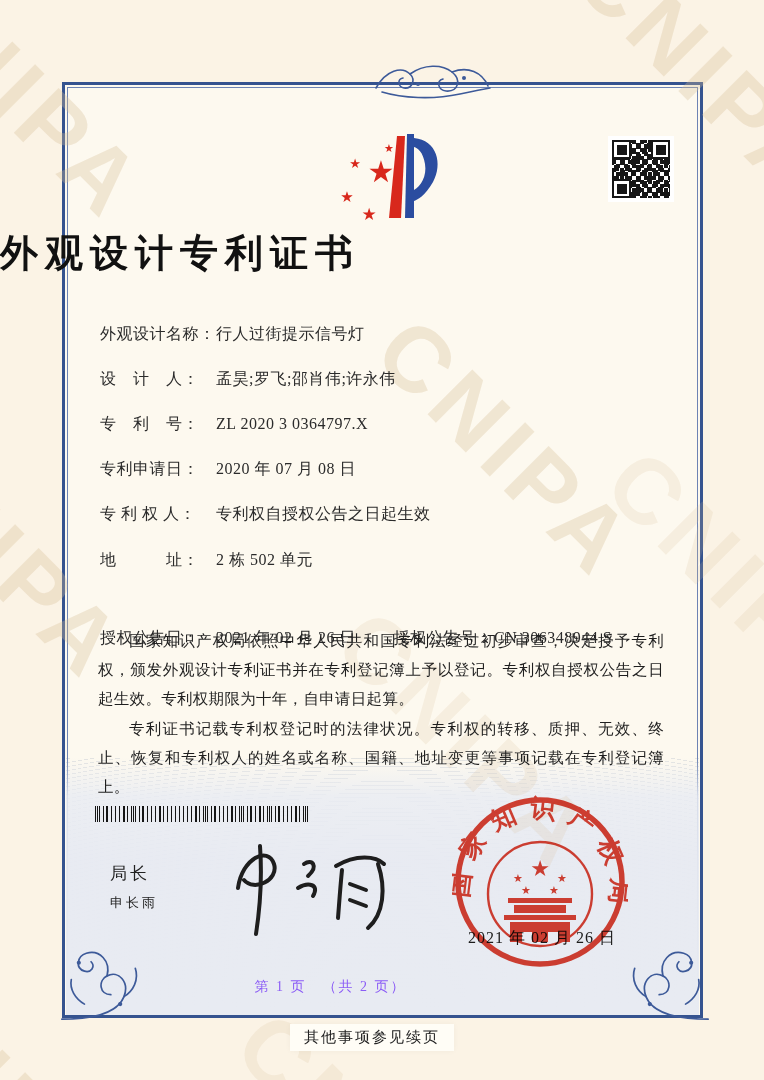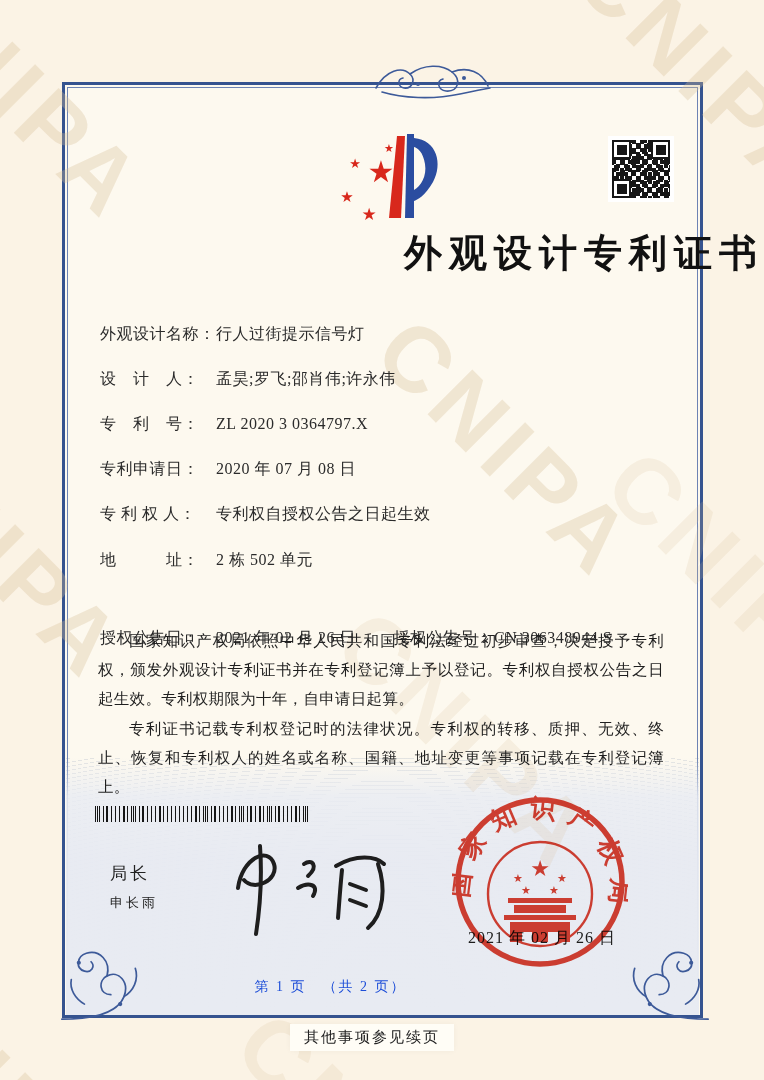--- a/index.html
+++ b/index.html
@@ -33,21 +33,21 @@
   .logo{left:325px;top:126px;}
   .qr{left:608px;top:136px;width:58px;height:58px;background:#fff;padding:4px;}
   .qr-inner{position:relative;width:58px;height:58px;
      background:
        repeating-conic-gradient(#161616 0% 25%, transparent 0% 50%) 0px 0px/8px 8px,
        repeating-conic-gradient(transparent 0% 25%, #161616 0% 50%) 2px 3px/11px 11px;}
   .finder{position:absolute;width:15px;height:15px;border:2.5px solid #161616;background:#fff;box-sizing:content-box;}
   .finder::after{content:"";position:absolute;inset:2.5px;background:#161616;}
   .f-tl{left:0;top:0;} .f-tr{right:0;top:0;} .f-bl{left:0;bottom:0;}
 
-  .title{left:0;top:228px;width:764px;text-align:right;font-size:38px;font-weight:bold;
+  .title{left:0;top:228px;width:764px;text-align:left;font-size:38px;font-weight:bold;
          letter-spacing:7px;color:#111;}
 
   .frow{left:100px;display:flex;font-size:16px;line-height:23px;}
   .frow .lbl{width:116px;flex:none;letter-spacing:.5px;}
   .frow .val{letter-spacing:.5px;font-family:Liberation Serif, serif;}
   .r1{top:322px;} .r2{top:367px;} .r3{top:412px;} .r4{top:457px;} .r5{top:502px;}
   .r6{top:548px;} .r7{top:626px;}
   .r7 .val1{width:176px;flex:none;}
   .r7 .lbl2{width:102px;flex:none;letter-spacing:.5px;text-align:center;}
 
@@ -60,21 +60,21 @@
       repeating-linear-gradient(90deg,#151515 0 1.5px,transparent 1.5px 4px),
       repeating-linear-gradient(90deg,transparent 0 2.5px,#151515 2.5px 3.5px,transparent 3.5px 9px);}
 
   .signer-title{left:110px;top:862px;font-size:17px;letter-spacing:3px;color:#222;}
   .signer-name{left:110px;top:894px;font-size:13px;letter-spacing:3px;color:#222;}
   .signature{left:216px;top:830px;z-index:4;}
 
   .seal{left:452px;top:794px;width:176px;height:176px;z-index:5;mix-blend-mode:multiply;opacity:.94;}
   .seal-date{left:468px;top:928px;font-size:16px;letter-spacing:1px;color:#1c1c1c;z-index:4;}
 
-  .page-info{left:0;top:978px;width:661px;text-align:center;font-size:14px;letter-spacing:2px;color:#1d4ed8;}
+  .page-info{left:0;top:978px;width:661px;text-align:center;font-size:14px;letter-spacing:2px;color:#8b5cf6;}
   .note{left:0;top:1024px;width:744px;text-align:center;z-index:6;}
   .note span{display:inline-block;background:#fffdf6;padding:4px 14px;font-size:15px;
              letter-spacing:2px;color:#222;box-shadow:0 0 6px rgba(0,0,0,.04);}
 </style>
 </head>
 <body>
 
 <div class="page">
 
   <div class="wm" style="left:-60px;top:-60px;">CNIPA</div>

